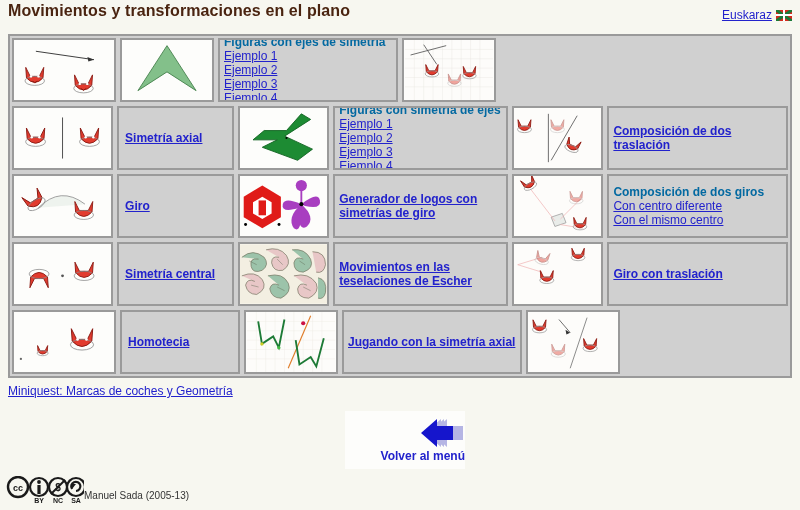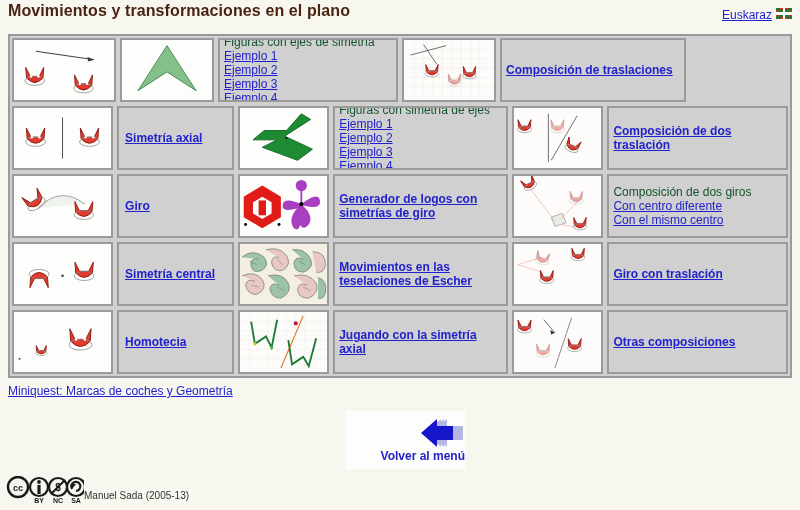--- a/index.html
+++ b/index.html
@@ -15,21 +15,21 @@
   #header{
     position:absolute; left:0; top:0; width:800px; height:30px;
   }
   #page-title{
     position:absolute; left:8px; top:2px;
     font-size:16px; font-weight:bold; color:#4a2410;
     letter-spacing:.1px; white-space:nowrap;
   }
   #lang-switch{
     position:absolute; right:8px; top:8px;
-    display:flex; align-items:flex-start; gap:4px;
+    display:flex; align-items:center; gap:4px;
     text-decoration:none;
   }
   #lang-switch .lbl{
     font-size:12px; color:#2222cc; text-decoration:underline;
   }
   .ikurrina{
     width:16px;height:11px;position:relative;background:#d42b20;
     display:inline-block;overflow:hidden;border:0;
   }
   .ikurrina .gx{position:absolute;background:#1a7a38;}
@@ -67,21 +67,21 @@
   .c-txt2{ width:186px; }
   .mrow{ height:68px; }
 
   .link{
     color:#2222cc; text-decoration:underline;
     font-size:12px; font-weight:bold; line-height:14px;
     display:block;
   }
   .link.norm{ font-weight:normal; }
   .hdr{
-    color:#14532d; font-weight:normal; font-size:12px; line-height:14px;
+    color:#0369a1; font-weight:bold; font-size:12px; line-height:14px;
     display:block;
   }
   .stack{ padding:2px 4px; width:100%; box-sizing:border-box;}
 
   
   .draw{ width:100%; height:100%; display:block; }
 
   
   #miniquest{
     position:absolute; left:8px; top:384px;
@@ -174,25 +174,20 @@
         <g transform="translate(44,34) scale(0.55)" opacity="0.45">
           <path d="M4 4 L10 16 L22 16 L28 4 L27 18 Q16 30 5 18 Z" fill="#e23b2e" stroke="#8a1a12" stroke-width="1.6"></path>
           <ellipse cx="16" cy="22" rx="13" ry="6" fill="none" stroke="#999" stroke-width="1.4"></ellipse>
         </g>
         <g transform="translate(60,26) scale(0.55)">
           <path d="M4 4 L10 16 L22 16 L28 4 L27 18 Q16 30 5 18 Z" fill="#e23b2e" stroke="#8a1a12" stroke-width="1.6"></path>
           <ellipse cx="16" cy="22" rx="13" ry="6" fill="none" stroke="#999" stroke-width="1.4"></ellipse>
         </g>
       </svg>
     </div>
-    <div class="mcell c-txt2">
-      <div class="stack">
-        <a class="link" href="#">Composición de traslaciones</a>
-      </div>
-    </div>
   </div>
 
   <div class="mrow">
     <div class="mcell cell-img c-pic">
       <svg class="draw" viewBox="0 0 104 64">
         <line x1="52" y1="10" x2="52" y2="54" stroke="#444" stroke-width="1"></line>
         <g transform="translate(10,18) scale(0.82)">
           <path d="M4 4 L10 16 L22 16 L28 4 L27 18 Q16 30 5 18 Z" fill="#e23b2e" stroke="#8a1a12" stroke-width="1.2"></path>
           <ellipse cx="16" cy="22" rx="13" ry="6" fill="none" stroke="#8a8a8a" stroke-width="1"></ellipse>
           <circle cx="11" cy="16" r="1.6" fill="#fff"></circle>
@@ -437,25 +432,20 @@
         </g>
         <g transform="translate(22,32) scale(0.58)" opacity="0.42">
           <path d="M4 4 L10 16 L22 16 L28 4 L27 18 Q16 30 5 18 Z" fill="#e23b2e" stroke="#8a1a12" stroke-width="1.6"></path>
           <ellipse cx="16" cy="22" rx="13" ry="6" fill="none" stroke="#999" stroke-width="1.4"></ellipse>
         </g>
         <g transform="translate(56,26) scale(0.58)">
           <path d="M4 4 L10 16 L22 16 L28 4 L27 18 Q16 30 5 18 Z" fill="#e23b2e" stroke="#8a1a12" stroke-width="1.6"></path>
           <ellipse cx="16" cy="22" rx="13" ry="6" fill="none" stroke="#999" stroke-width="1.4"></ellipse>
         </g>
       </svg>
-    </div>
-    <div class="mcell c-txt2">
-      <div class="stack">
-        <a class="link" href="#">Otras composiciones</a>
-      </div>
     </div>
   </div>
 
 </div>
 
 <a id="miniquest" href="#">Miniquest: Marcas de coches y Geometría</a>
 
 <a id="back-btn" href="#">
   <svg width="54" height="30" viewBox="0 0 54 30">
     <g fill="#8f8fd8" opacity="0.65">

